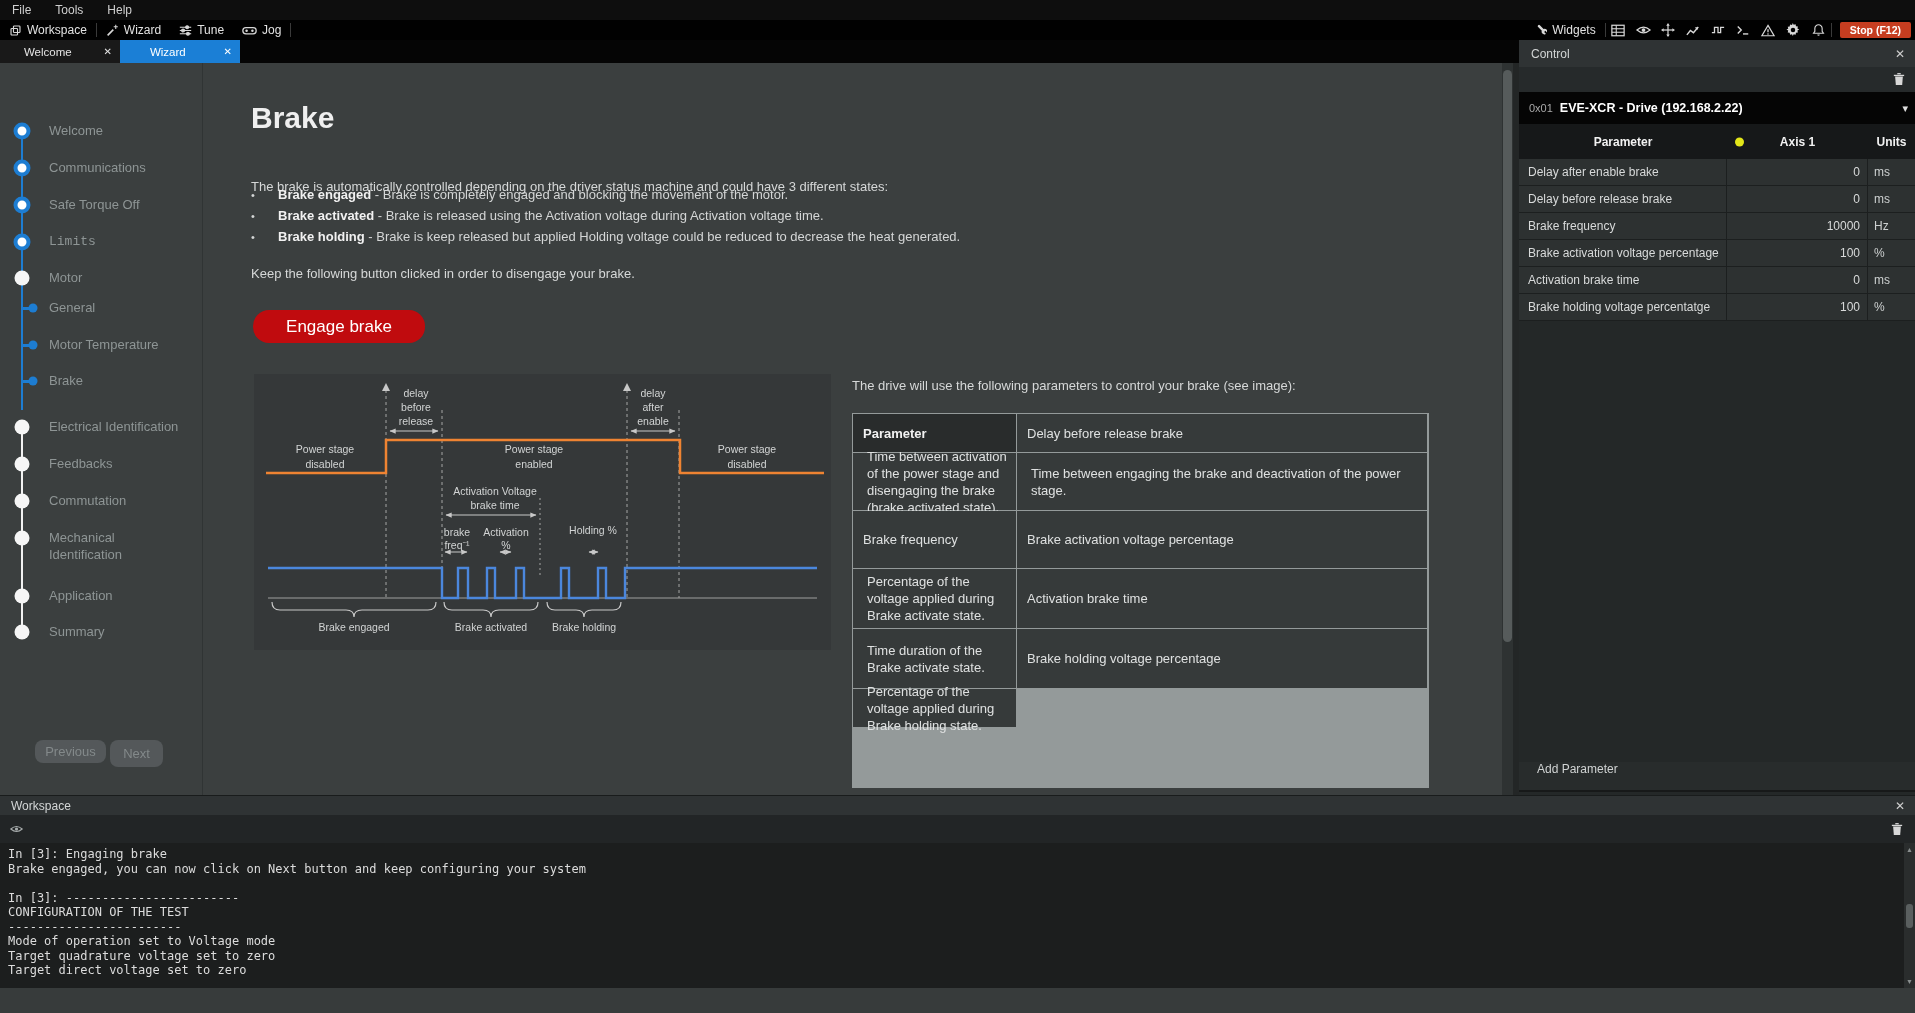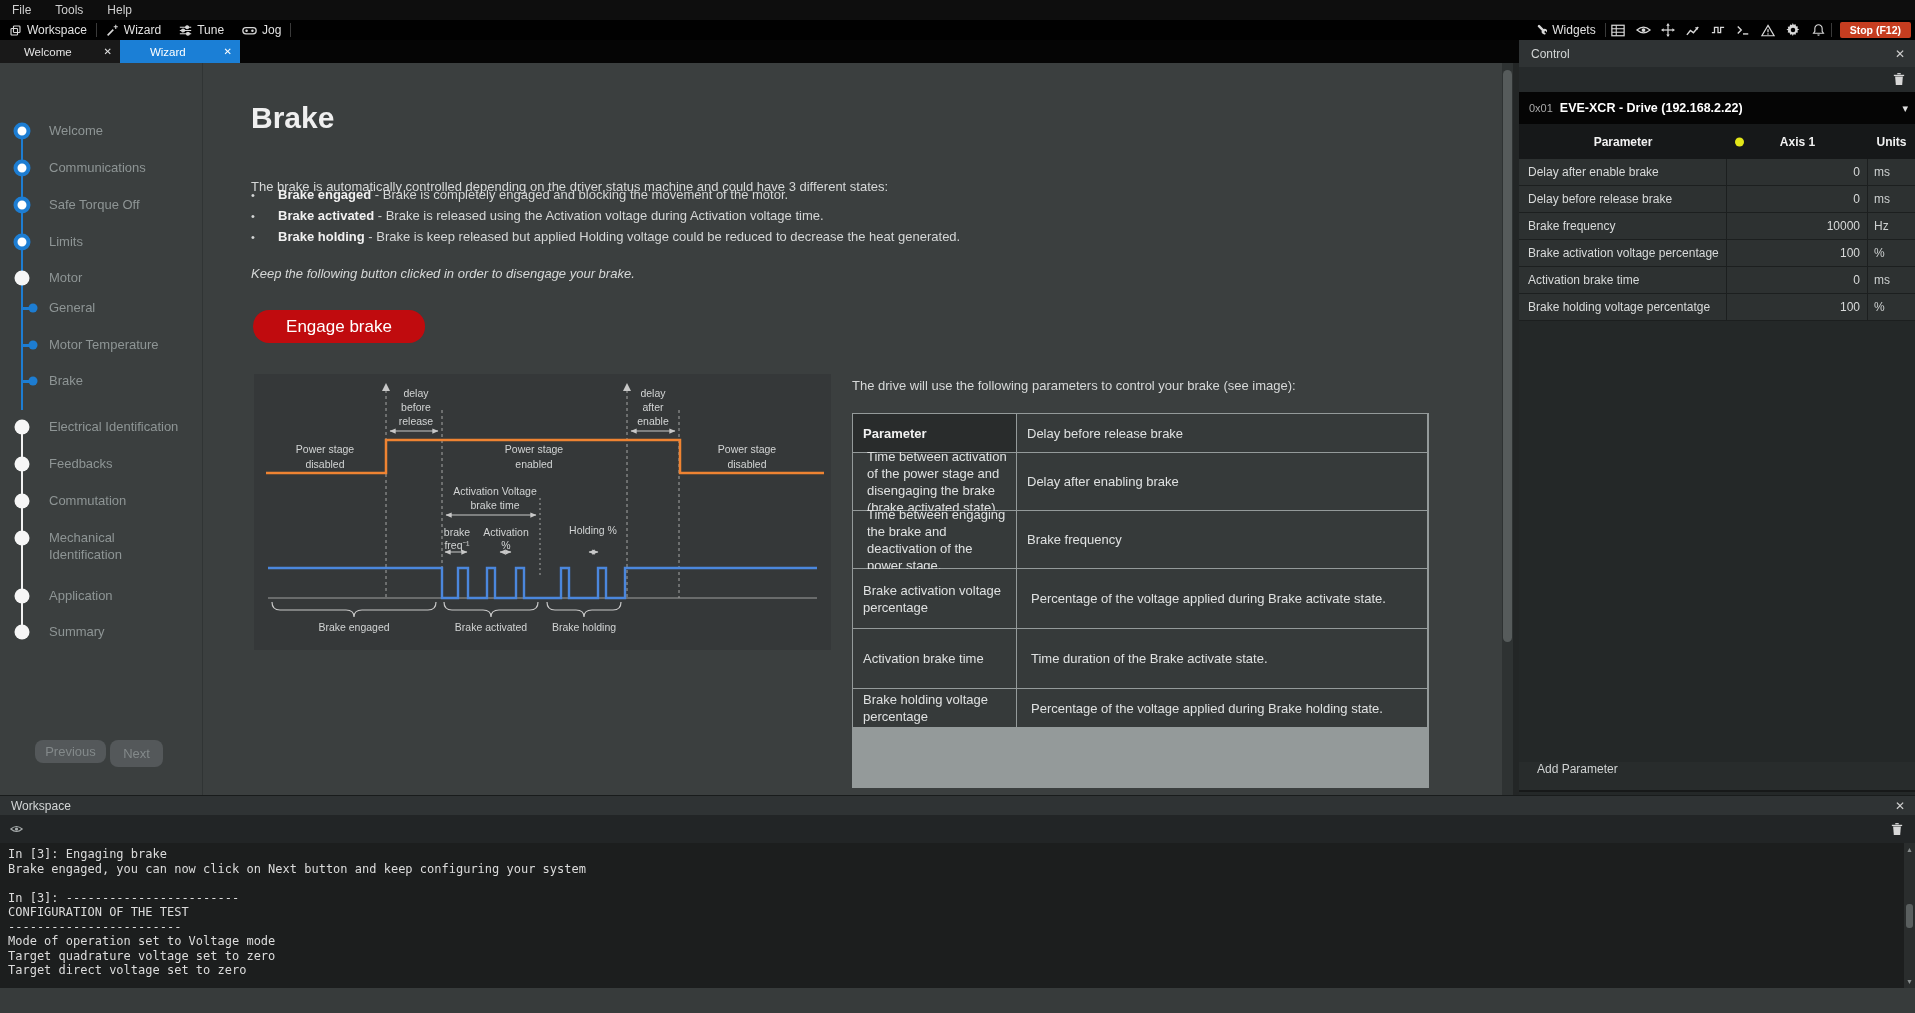--- a/index.html
+++ b/index.html
@@ -41,21 +41,21 @@
   .navbtn{position:absolute;background:#54585a;color:#83898a;font-size:13px;border-radius:8px;
           display:flex;align-items:center;justify-content:center;}
 
   
   #content{left:202px;top:63px;width:1300px;height:732px;}
   #page-title{left:49px;top:38px;font-size:30px;font-weight:600;color:#efefef;}
   #intro{left:49px;top:116px;font-size:13px;color:#d6d8d8;width:1150px;}
   .bullet-row{position:absolute;left:49px;width:1150px;font-size:13px;color:#d4d6d6;}
   .bullet-glyph{display:inline-block;width:10px;color:#d4d6d6;font-size:11px;}
   .bullet-term{font-weight:bold;color:#f1f1f1;margin-left:17px;}
-  #note{left:49px;top:203px;font-size:13px;color:#d6d8d8;font-style:italic;}
+  #note{left:49px;top:203px;font-size:13px;color:#d6d8d8;}
   #engage-btn{left:51px;top:247px;width:172px;height:33px;background:#c00b0e;color:#fff;
               border-radius:16px;display:flex;align-items:center;justify-content:center;font-size:17px;}
   #diagram-panel{left:52px;top:311px;width:577px;height:276px;}
   #params-intro{left:650px;top:315px;font-size:13px;color:#d6d8d8;}
   #ptable{left:650px;top:350px;width:575px;background:#949a9a;border:1px solid #949a9a;
           display:grid;grid-template-columns:163px 410px;grid-template-rows:38px 57px 57px 59px 59px 38px 59px;
           grid-gap:1px;font-size:13px;}
   #ptable .cell{background:#363a3a;display:flex;align-items:center;padding:2px 8px 2px 10px;color:#dfe1e1;line-height:17px;}
   #ptable .hcell{background:#292c2c;font-weight:bold;color:#f2f2f2;}
   #ptable .dcell{padding-left:14px;}
@@ -272,21 +272,21 @@
     <div class="dot dot-page" style="left:22px;top:364px;"></div>
     <div class="dot dot-page" style="left:22px;top:401px;"></div>
     <div class="dot dot-page" style="left:22px;top:438px;"></div>
     <div class="dot dot-page" style="left:22px;top:475px;"></div>
     <div class="dot dot-page" style="left:22px;top:533px;"></div>
     <div class="dot dot-page" style="left:22px;top:569px;"></div>
 
     <div class="step" style="top:68px;">Welcome</div>
     <div class="step" style="top:105px;">Communications</div>
     <div class="step" style="top:142px;">Safe Torque Off</div>
-    <div class="step" style="top:179px;">Limits</div>
+    <div class="step" style="top:179px;font-family:Liberation Mono, monospace;">Limits</div>
     <div class="step" style="top:215px;">Motor</div>
     <div class="step" style="top:245px;">General</div>
     <div class="step" style="top:282px;">Motor Temperature</div>
     <div class="step" style="top:318px;">Brake</div>
     <div class="step" style="top:364px;">Electrical Identification</div>
     <div class="step" style="top:401px;">Feedbacks</div>
     <div class="step" style="top:438px;">Commutation</div>
     <div class="step" style="top:475px;width:112px;">Mechanical Identification</div>
     <div class="step" style="top:533px;">Application</div>
     <div class="step" style="top:569px;">Summary</div>
@@ -367,21 +367,20 @@
       <text class="dt" x="237" y="257">Brake activated</text>
       <text class="dt" x="330" y="257">Brake holding</text>
     </svg>
 
     <div id="params-intro" class="abs">The drive will use the following parameters to control your brake (see image):</div>
 
     <div id="ptable" class="abs">
       <div class="cell hcell">Parameter</div>
       <div class="cell">Delay before release brake</div>
       <div class="cell dcell">Time between activation of the power stage and disengaging the brake (brake activated state).</div>
-      <div class="cell">Delay after enabling brake</div>
       <div class="cell dcell">Time between engaging the brake and deactivation of the power stage.</div>
       <div class="cell">Brake frequency</div>
       <div class="cell">Brake activation voltage percentage</div>
       <div class="cell dcell">Percentage of the voltage applied during Brake activate state.</div>
       <div class="cell">Activation brake time</div>
       <div class="cell dcell">Time duration of the Brake activate state.</div>
       <div class="cell">Brake holding voltage percentage</div>
       <div class="cell dcell">Percentage of the voltage applied during Brake holding state.</div>
     </div>
   </div>

